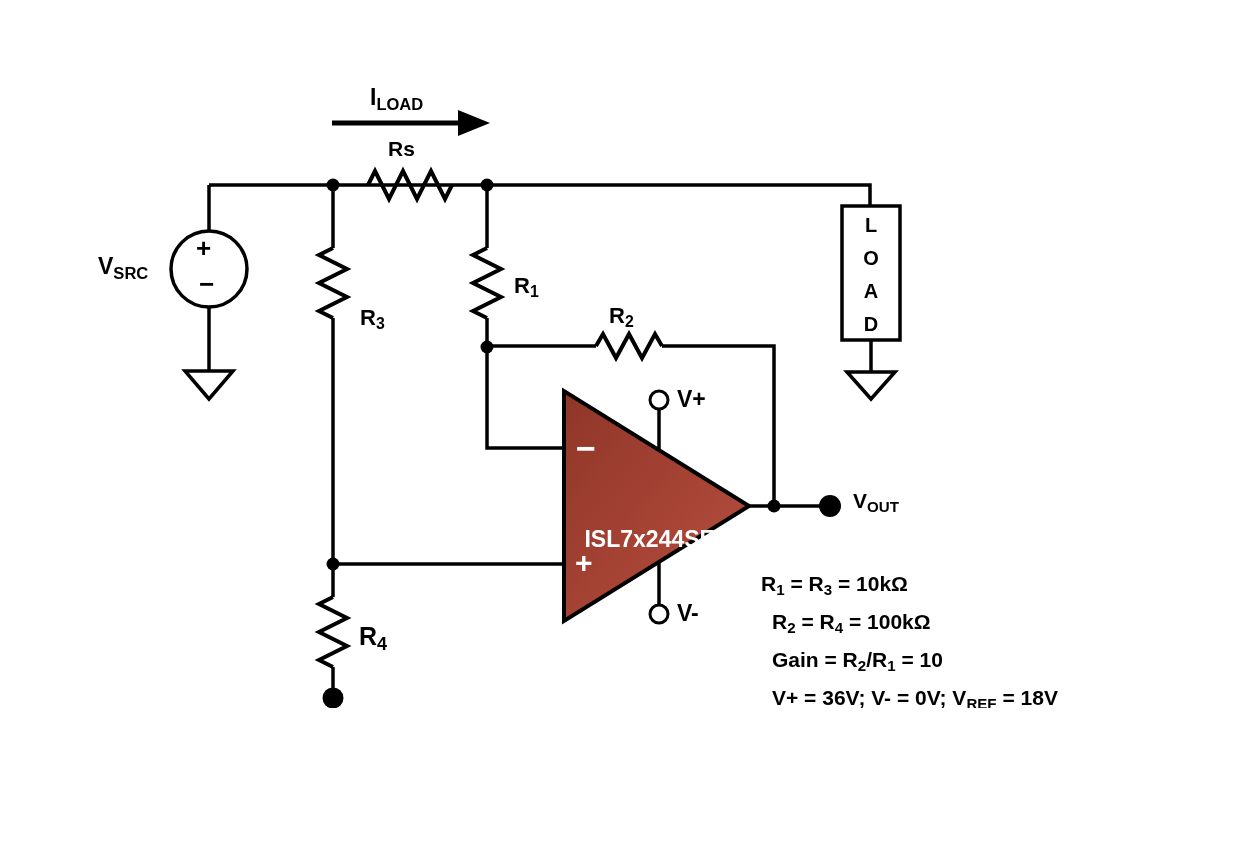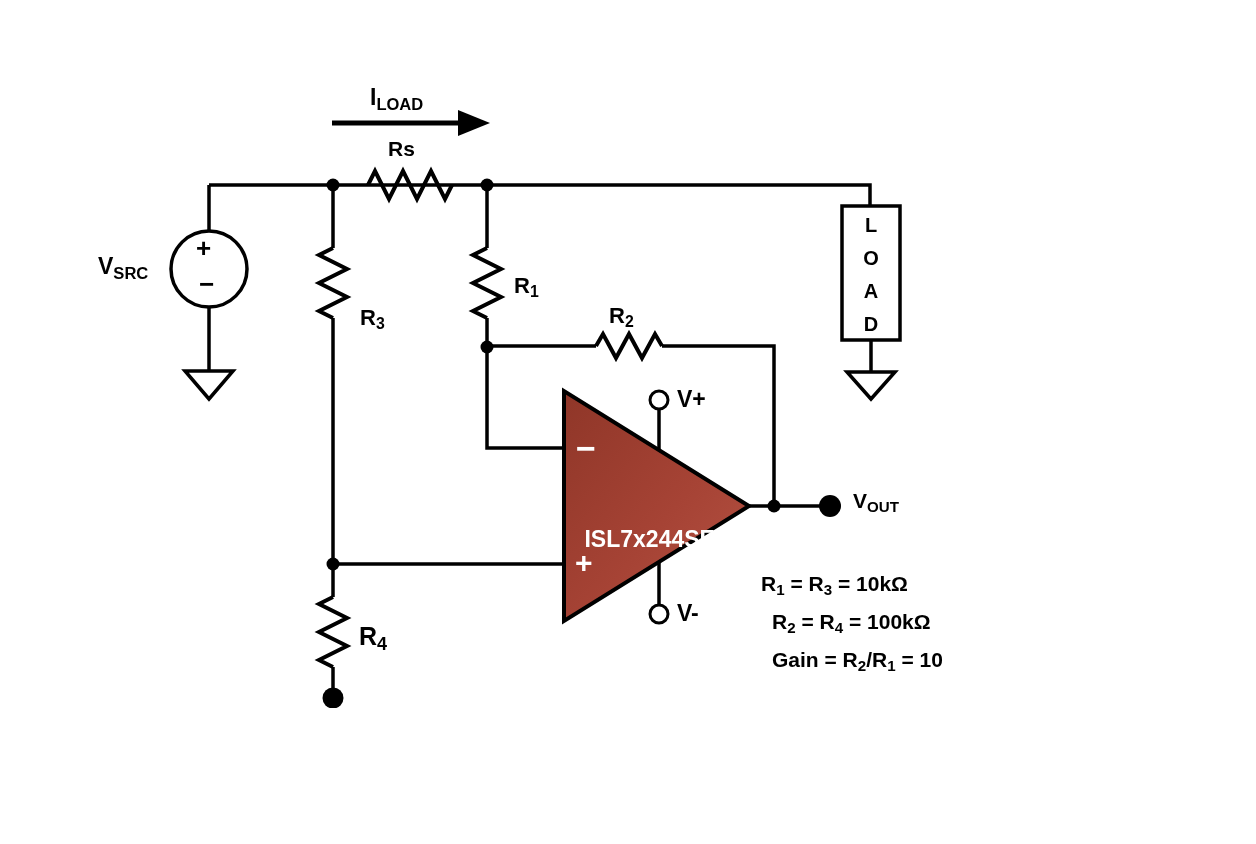--- a/index.html
+++ b/index.html
@@ -140,14 +140,15 @@
   <div class="load-letters">
     <div>L</div>
     <div>O</div>
     <div>A</div>
     <div>D</div>
   </div>
 
   <div class="lbl eq" style="left:761px;top:572px;"><span>R</span><sub>1</sub><span> = R</span><sub>3</sub><span> = 10kΩ</span></div>
   <div class="lbl eq" style="left:772px;top:610px;"><span>R</span><sub>2</sub><span> = R</span><sub>4</sub><span> = 100kΩ</span></div>
   <div class="lbl eq" style="left:772px;top:648px;"><span>Gain = R</span><sub>2</sub><span>/R</span><sub>1</sub><span> = 10</span></div>
+  <div class="lbl eq" style="left:772px;top:686px;"><span>V+ = 36V; V- = 0V; V</span><sub>REF</sub><span> = 18V</span></div>
 
 </div>
 
 </body></html>

